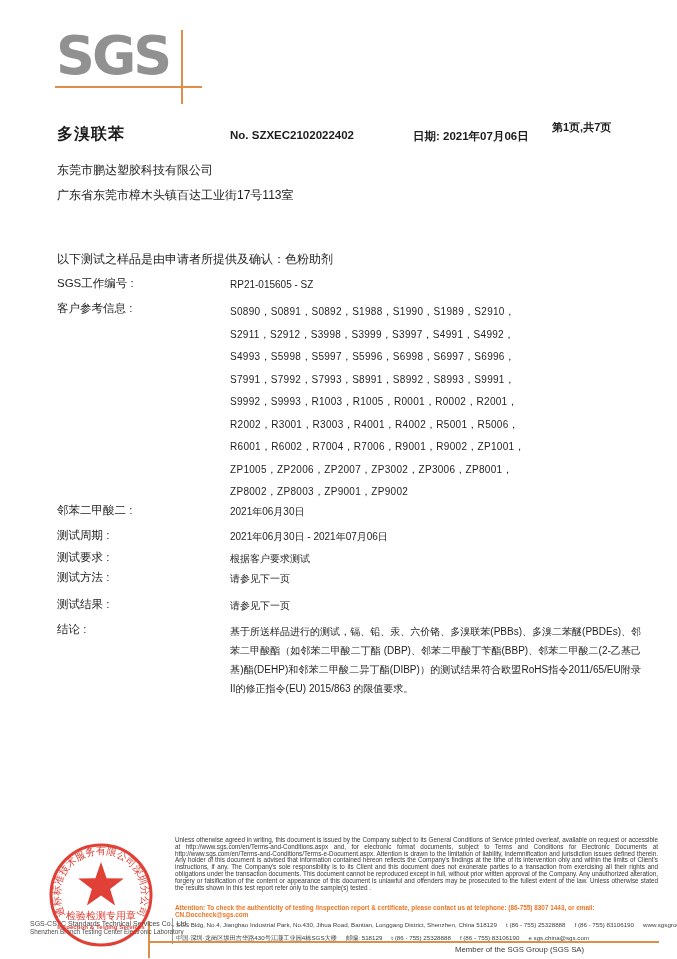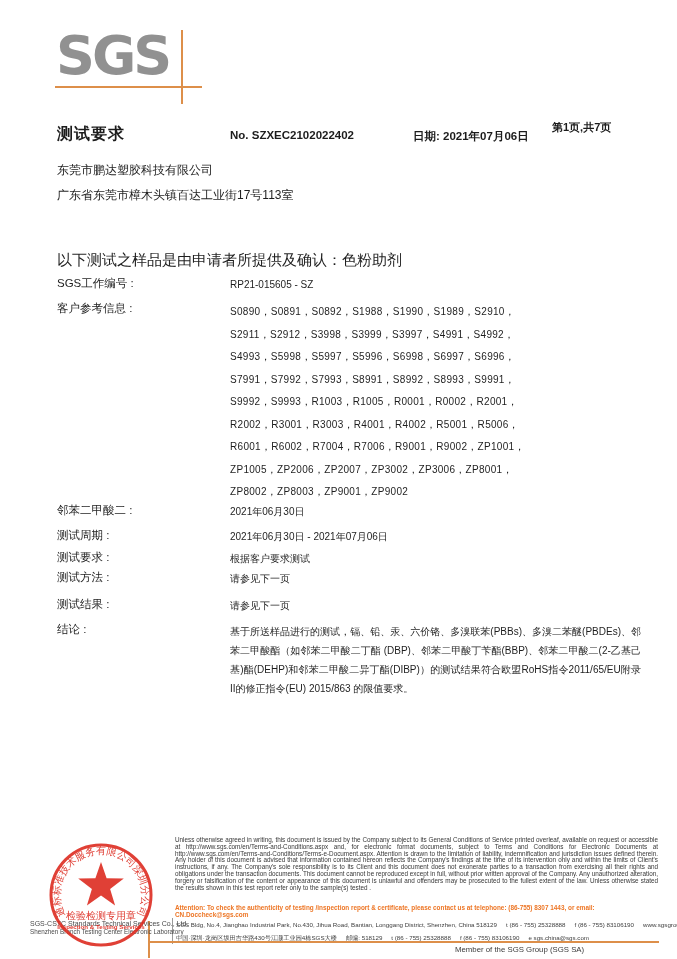--- a/index.html
+++ b/index.html
@@ -16,21 +16,21 @@
   }
   .crop-h{position:absolute;left:55px;top:86px;width:147px;height:2px;background:#DD8F4A;}
   .crop-v{position:absolute;left:181px;top:30px;width:2px;height:74px;background:#DD8F4A;}
   .report-title{position:absolute;left:57px;top:124px;font-size:16px;font-weight:bold;color:#1c1c1c;letter-spacing:1px;}
   .report-no{position:absolute;left:230px;top:129px;font-size:11.5px;font-weight:bold;color:#1c1c1c;}
   .report-date{position:absolute;left:413px;top:129px;font-size:11.5px;font-weight:bold;color:#1c1c1c;}
   .report-page{position:absolute;left:552px;top:120px;font-size:11px;font-weight:bold;color:#1c1c1c;text-align:center;}
   
   .company{position:absolute;left:57px;top:162px;font-size:12px;color:#1e1e1e;}
   .company-addr{position:absolute;left:57px;top:187px;font-size:12px;color:#1e1e1e;}
-  .statement{position:absolute;left:57px;top:251px;font-size:15px;color:#1e1e1e;font-family:Liberation Serif, serif;}
+  .statement{position:absolute;left:57px;top:251px;font-size:12px;color:#1e1e1e;font-family:Liberation Serif, serif;}
   
   .fields{position:absolute;left:57px;top:276px;width:584px;}
   .field-row{display:flex;align-items:flex-start;}
   .flabel{width:173px;flex:0 0 173px;font-size:11.5px;color:#1e1e1e;}
   .fvalue{flex:1;font-size:10px;color:#1e1e1e;line-height:18px;}
   .r0{height:25px}.r1{height:25px}.r2{height:202px}.r3{height:25px}
   .r4{height:22px}.r5{height:20px}.r6{height:27px}.r7{height:25px}
   .codes div{line-height:22.5px;letter-spacing:0.3px;}
   .conclusion{width:412px;line-height:19px;text-align:justify;}
   
@@ -56,21 +56,21 @@
   .hrule-orange{position:absolute;left:148px;top:941px;width:511px;height:2px;background:#DD8F4A;}
   .member{position:absolute;left:455px;top:945px;width:200px;font-size:7.8px;color:#3a3a3a;text-align:left;}
 </style>
 </head>
 <body>
 
 <div class="logo">SGS</div>
 <div class="crop-h"></div>
 <div class="crop-v"></div>
 
-<div class="report-title">测试要求</div>
+<div class="report-title">多溴联苯</div>
 <div class="report-no">No. SZXEC2102022402</div>
 <div class="report-date">日期: 2021年07月06日</div>
 <div class="report-page">第1页,共7页</div>
 
 <div class="company">东莞市鹏达塑胶科技有限公司</div>
 <div class="company-addr">广东省东莞市樟木头镇百达工业街17号113室</div>
 <div class="statement">以下测试之样品是由申请者所提供及确认：色粉助剂</div>
 
 <div class="fields">
   <div class="field-row r0">

